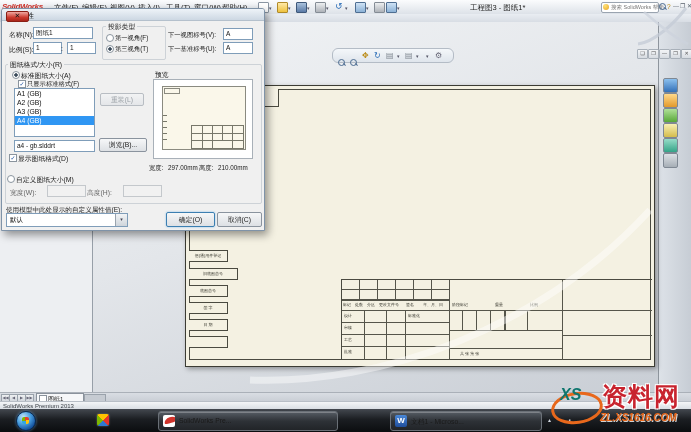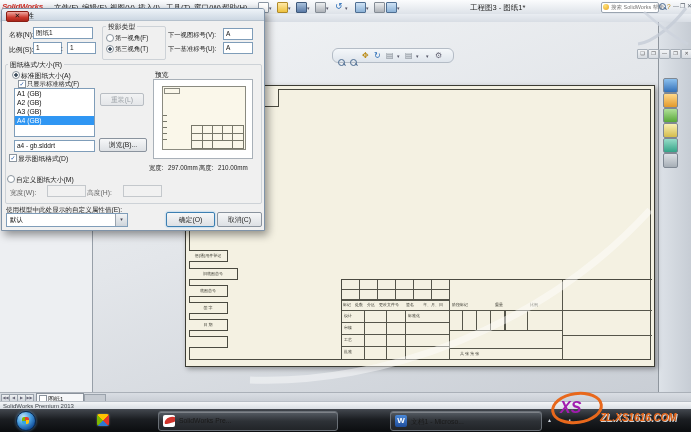--- a/index.html
+++ b/index.html
@@ -152,22 +152,22 @@
   .combo{position:absolute;left:4px;top:204px;width:120px;height:12px;background:#fff;
          border:1px solid #7f9db9;font-size:6.5px;line-height:11px;}
   .combo .arr{position:absolute;right:0;top:0;width:11px;height:100%;
          background:linear-gradient(#f2f4f6,#cfd5db);border-left:1px solid #9aa4ae;
          text-align:center;font-size:5px;line-height:11px;color:#445;}
 
   
   .wm{position:absolute;left:550px;top:380px;width:141px;height:50px;z-index:60;pointer-events:none;}
   .wm-ell{position:absolute;left:1px;top:12px;width:46px;height:26px;border:3px solid #e8681c;
           border-radius:50%;transform:rotate(-8deg);}
-  .wm-xs{position:absolute;left:10px;top:19px;font-size:16px;font-weight:900;font-style:italic;
-         color:#a21caf;}
+  .wm-xs{position:absolute;left:10px;top:6px;font-size:16px;font-weight:900;font-style:italic;
+         color:#0f766e;}
   .wm-brand{position:absolute;left:52px;top:0px;font-size:25px;font-weight:900;color:#c8232e;
             letter-spacing:1px;text-shadow:1px 1px 0 #fff,-1px -1px 0 #fff,1px -1px 0 #fff,-1px 1px 0 #fff;}
   .wm-url{position:absolute;left:50px;top:32px;font-size:10px;font-weight:bold;font-style:italic;
           color:#e8671a;text-shadow:1px 1px 0 rgba(255,255,255,.8);}
   .ghost{position:absolute;left:634px;top:4px;z-index:5;opacity:.75;}
 </style>
 </head>
 <body>
 
 <div class="screen">
@@ -421,16 +421,17 @@
   </div>
 
   <svg class="ghost" width="56" height="48">
     <path d="M4,40 C20,38 40,20 52,4" stroke="#c4cbd6" stroke-width="3" fill="none"></path>
     <path d="M10,8 C24,20 40,34 54,40" stroke="#cdd3dd" stroke-width="2.5" fill="none"></path>
   </svg>
 
   <div class="wm">
     <span class="wm-ell"></span>
     <span class="wm-xs">XS</span>
+    <span class="wm-brand nw">资料网</span>
     <span class="wm-url nw">ZL.XS1616.COM</span>
   </div>
 
 </div>
 
 </body></html>

